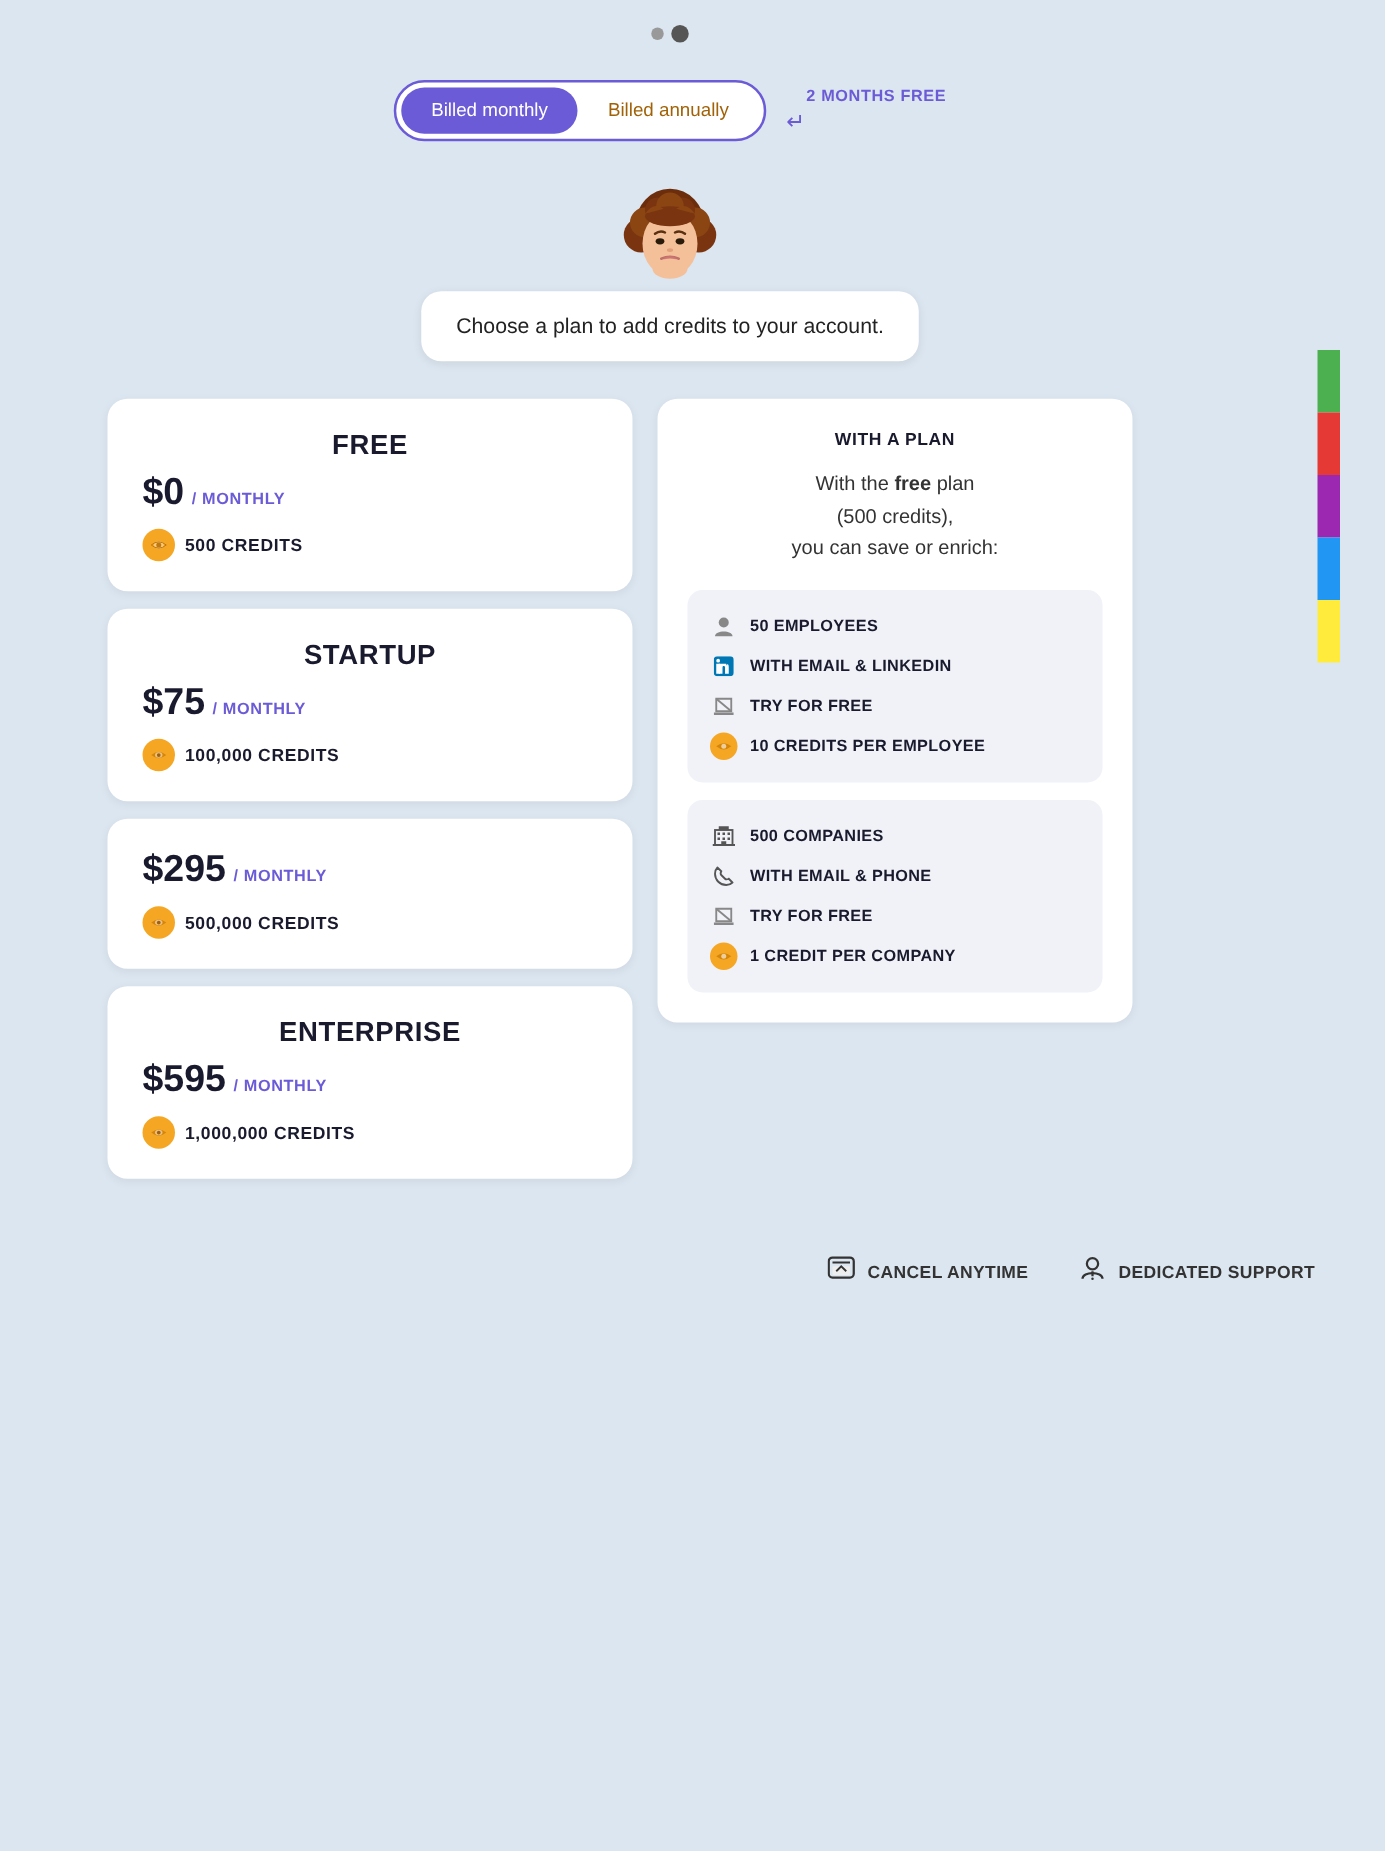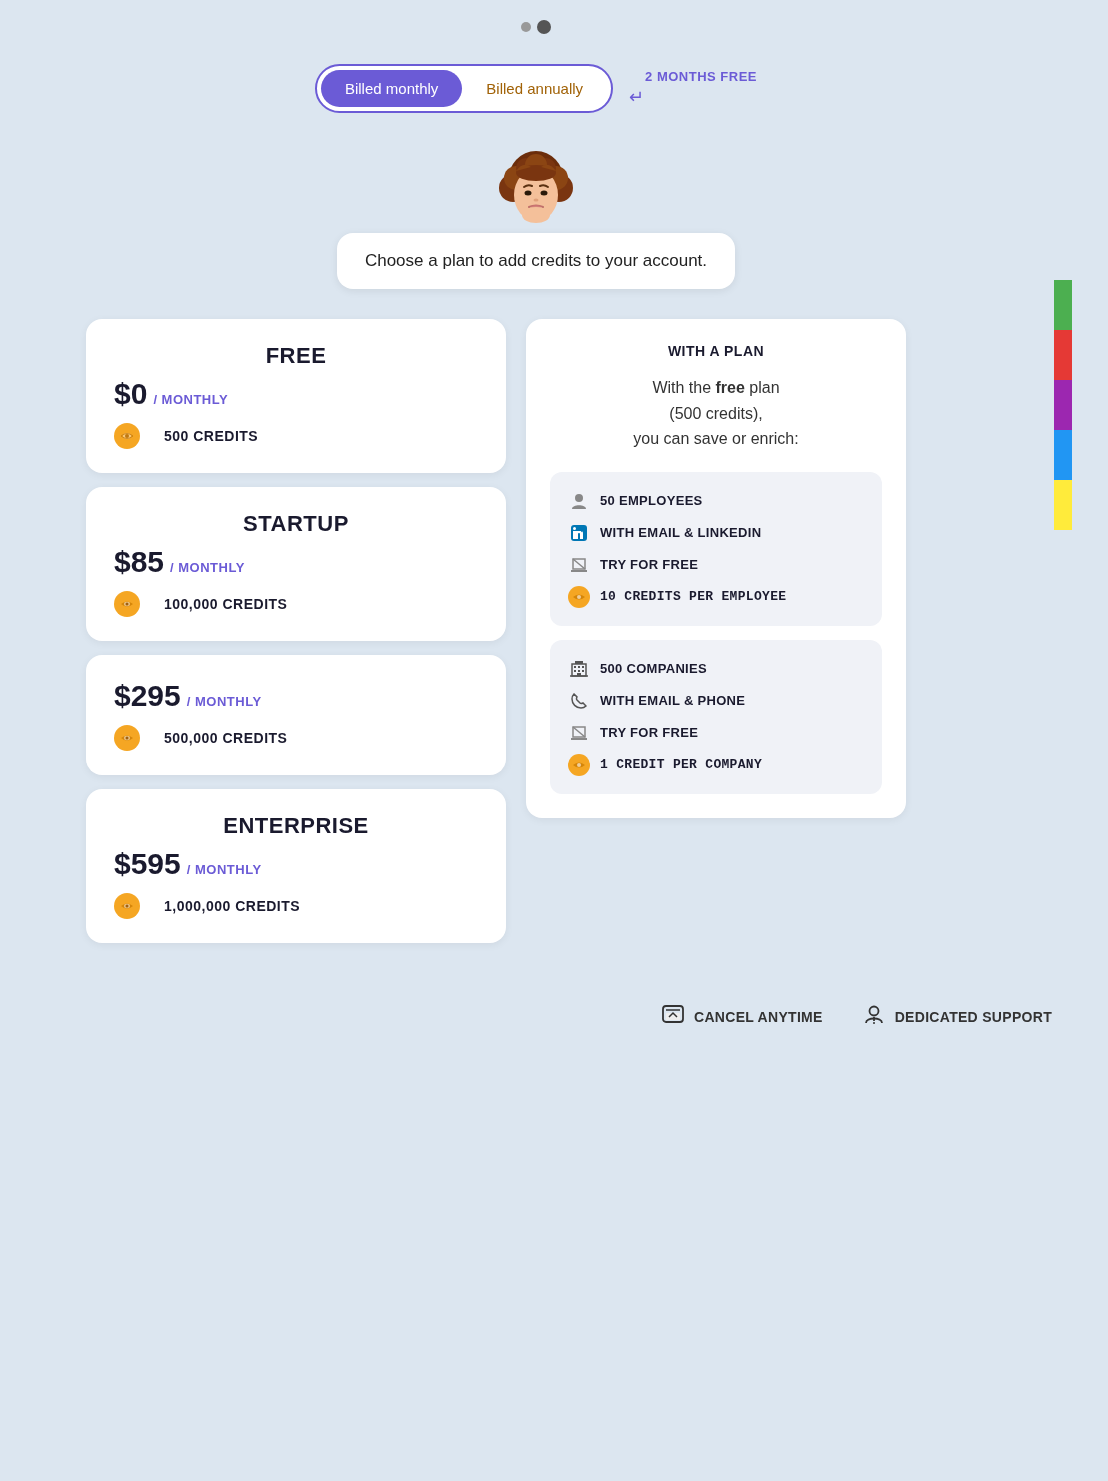--- a/index.html
+++ b/index.html
@@ -163,21 +163,21 @@
     .plan-period {
       font-size: 13px;
       font-weight: 700;
       color: #6b5bd6;
       letter-spacing: 0.5px;
     }
 
     .plan-credits-row {
       display: flex;
       align-items: center;
-      gap: 24px;
+      gap: 8px;
     }
 
     .credit-icon {
       width: 26px;
       height: 26px;
       background: #f5a623;
       border-radius: 50%;
       display: flex;
       align-items: center;
       justify-content: center;
@@ -244,21 +244,20 @@
       margin-bottom: 10px;
       font-size: 13px;
       font-weight: 700;
       color: #1a1a2e;
       letter-spacing: 0.3px;
       text-align: right;
     }
 
     .info-item:last-child {
       margin-bottom: 0;
-      font-family: Liberation Mono, monospace;
     }
 
     .info-icon {
       width: 22px;
       height: 22px;
       display: flex;
       align-items: center;
       justify-content: center;
       flex-shrink: 0;
       font-size: 14px;
@@ -429,21 +428,21 @@
           </div>
           <span class="plan-credits-text">500 CREDITS</span>
         </div>
       </div>
 
       <div class="plan-card">
         <div class="plan-name">
           <span>STARTUP</span>
         </div>
         <div class="plan-price-row">
-          <span class="plan-price">$85</span>
+          <span class="plan-price">$75</span>
           <span class="plan-period">/ MONTHLY</span>
         </div>
         <div class="plan-credits-row">
           <div class="credit-icon">
             <svg width="14" height="10" viewBox="0 0 14 10">
               <path d="M1 5 Q7 0 13 5 Q7 10 1 5" fill="#d4850a"></path>
               <ellipse cx="7" cy="5" rx="3" ry="2.2" fill="#fff" opacity="0.5"></ellipse>
               <circle cx="7" cy="5" r="1.5" fill="#a06010"></circle>
             </svg>
           </div>

